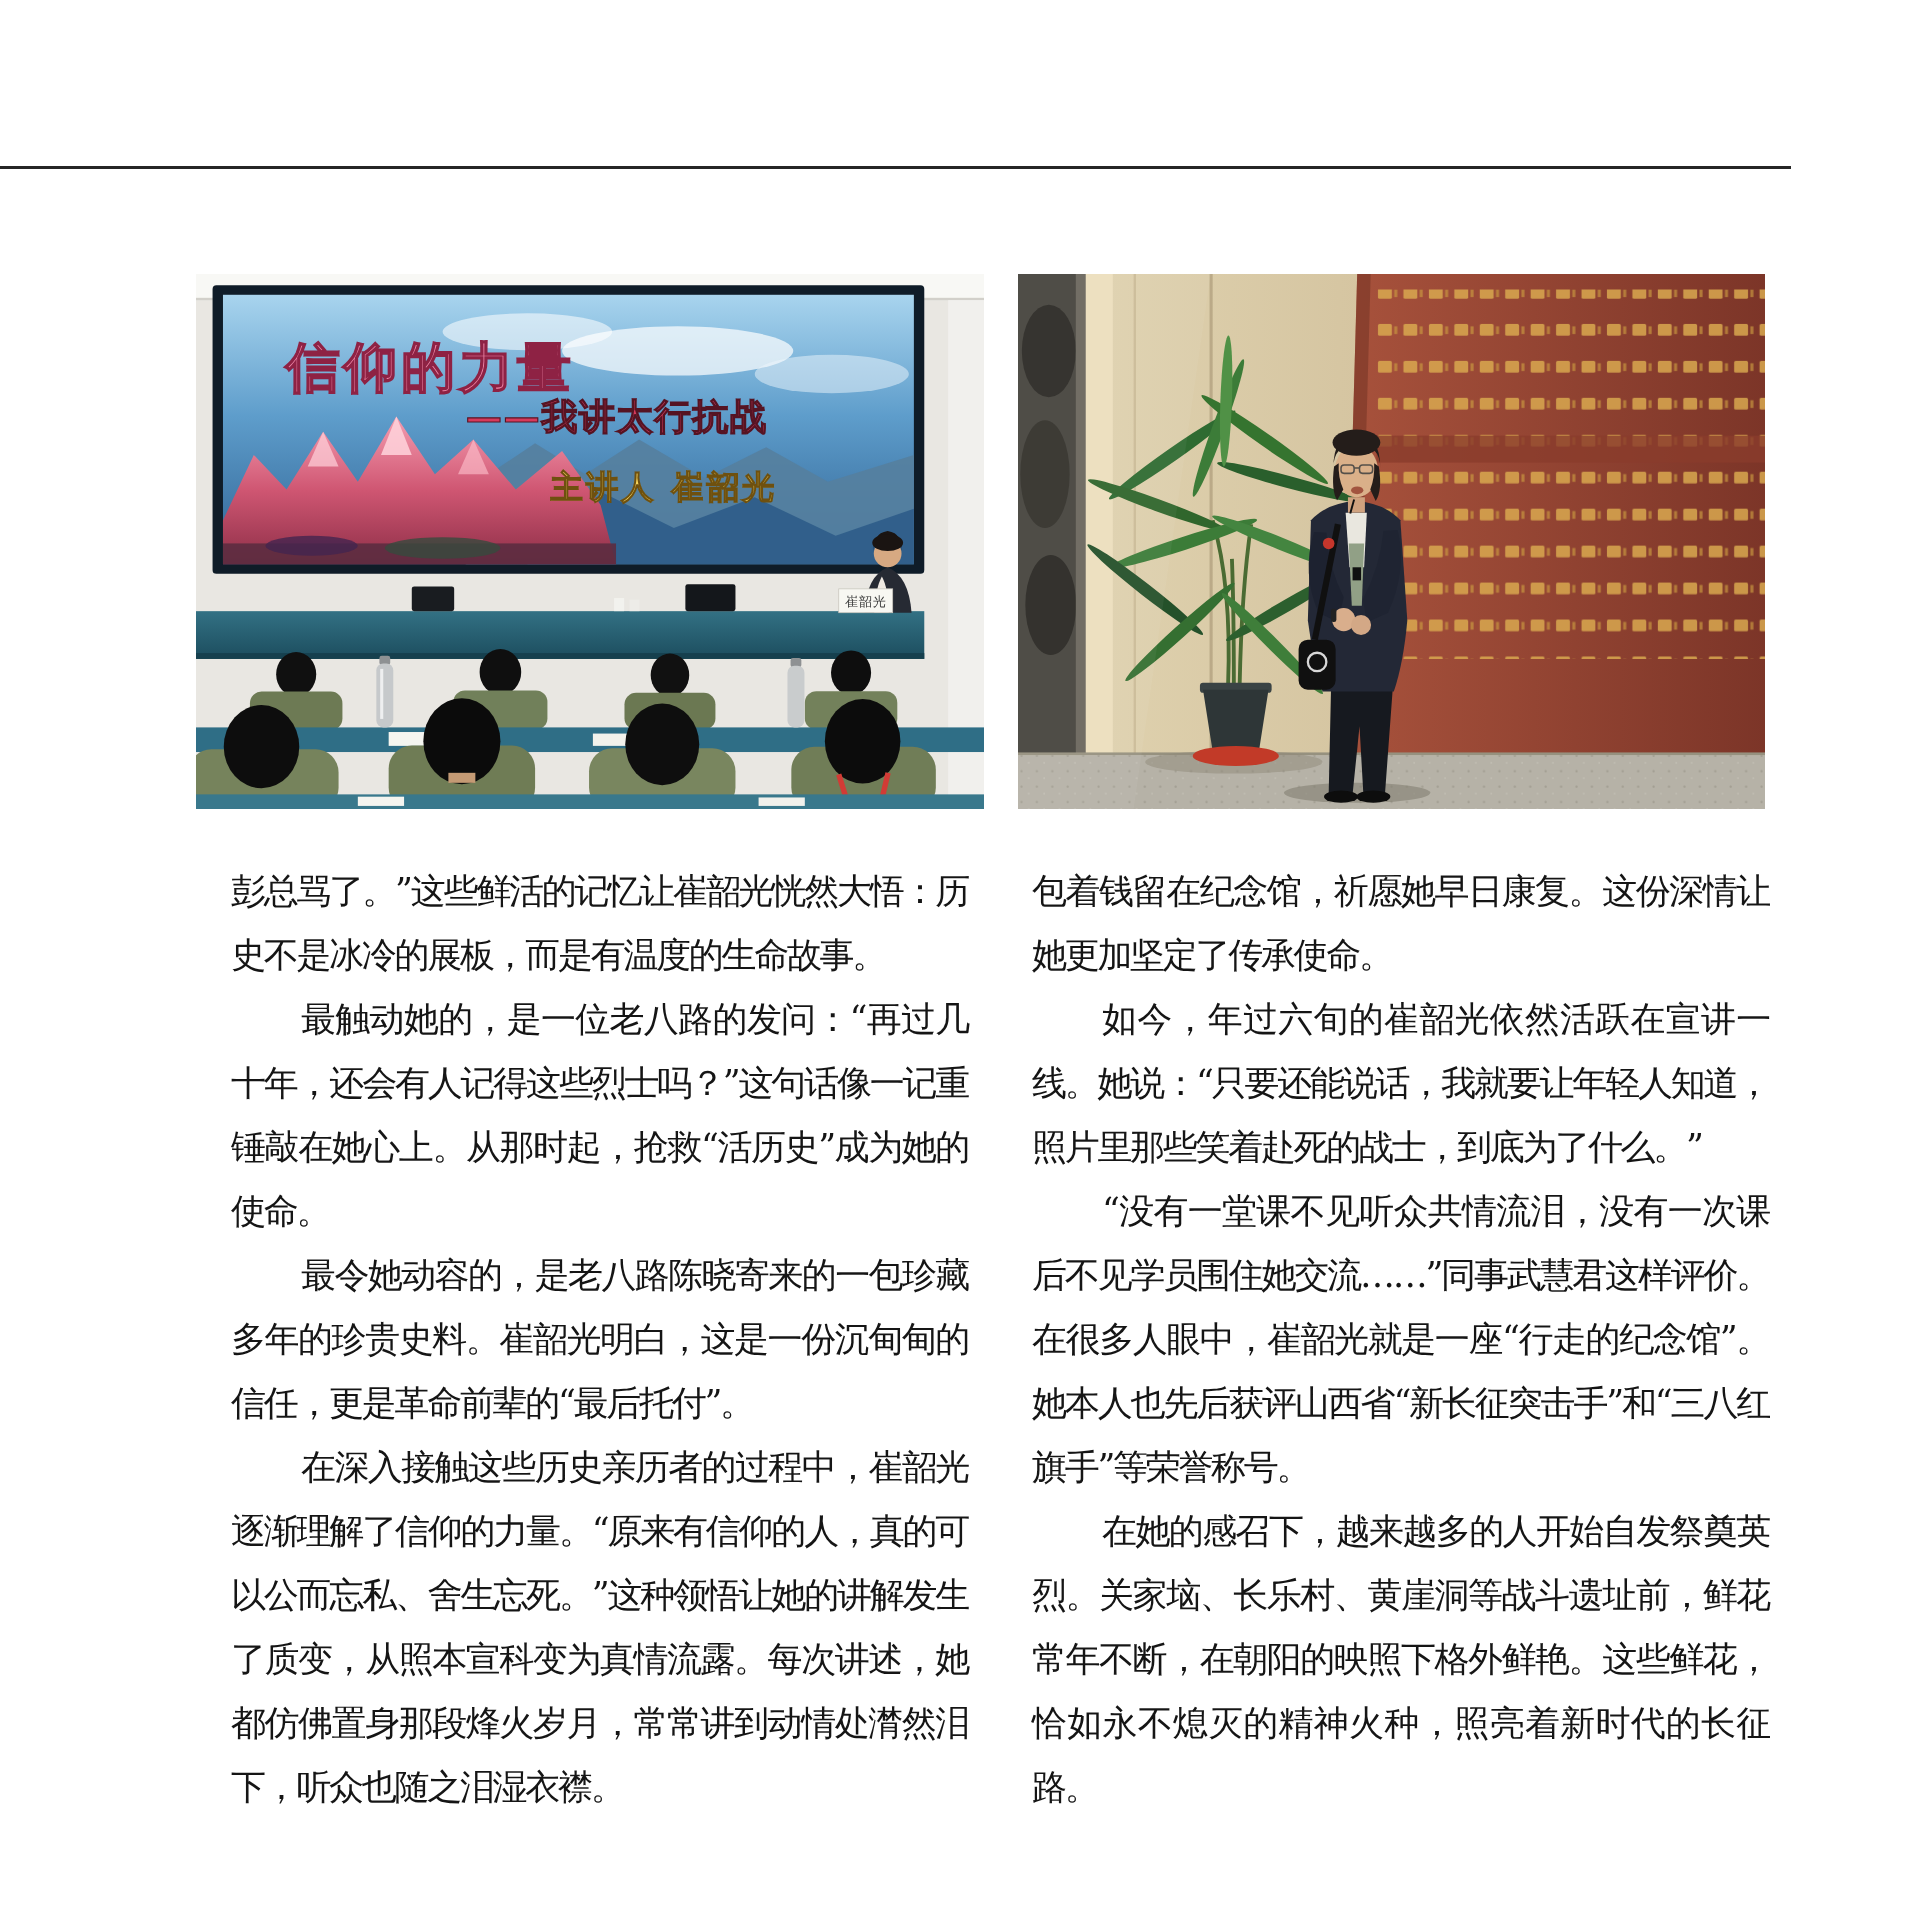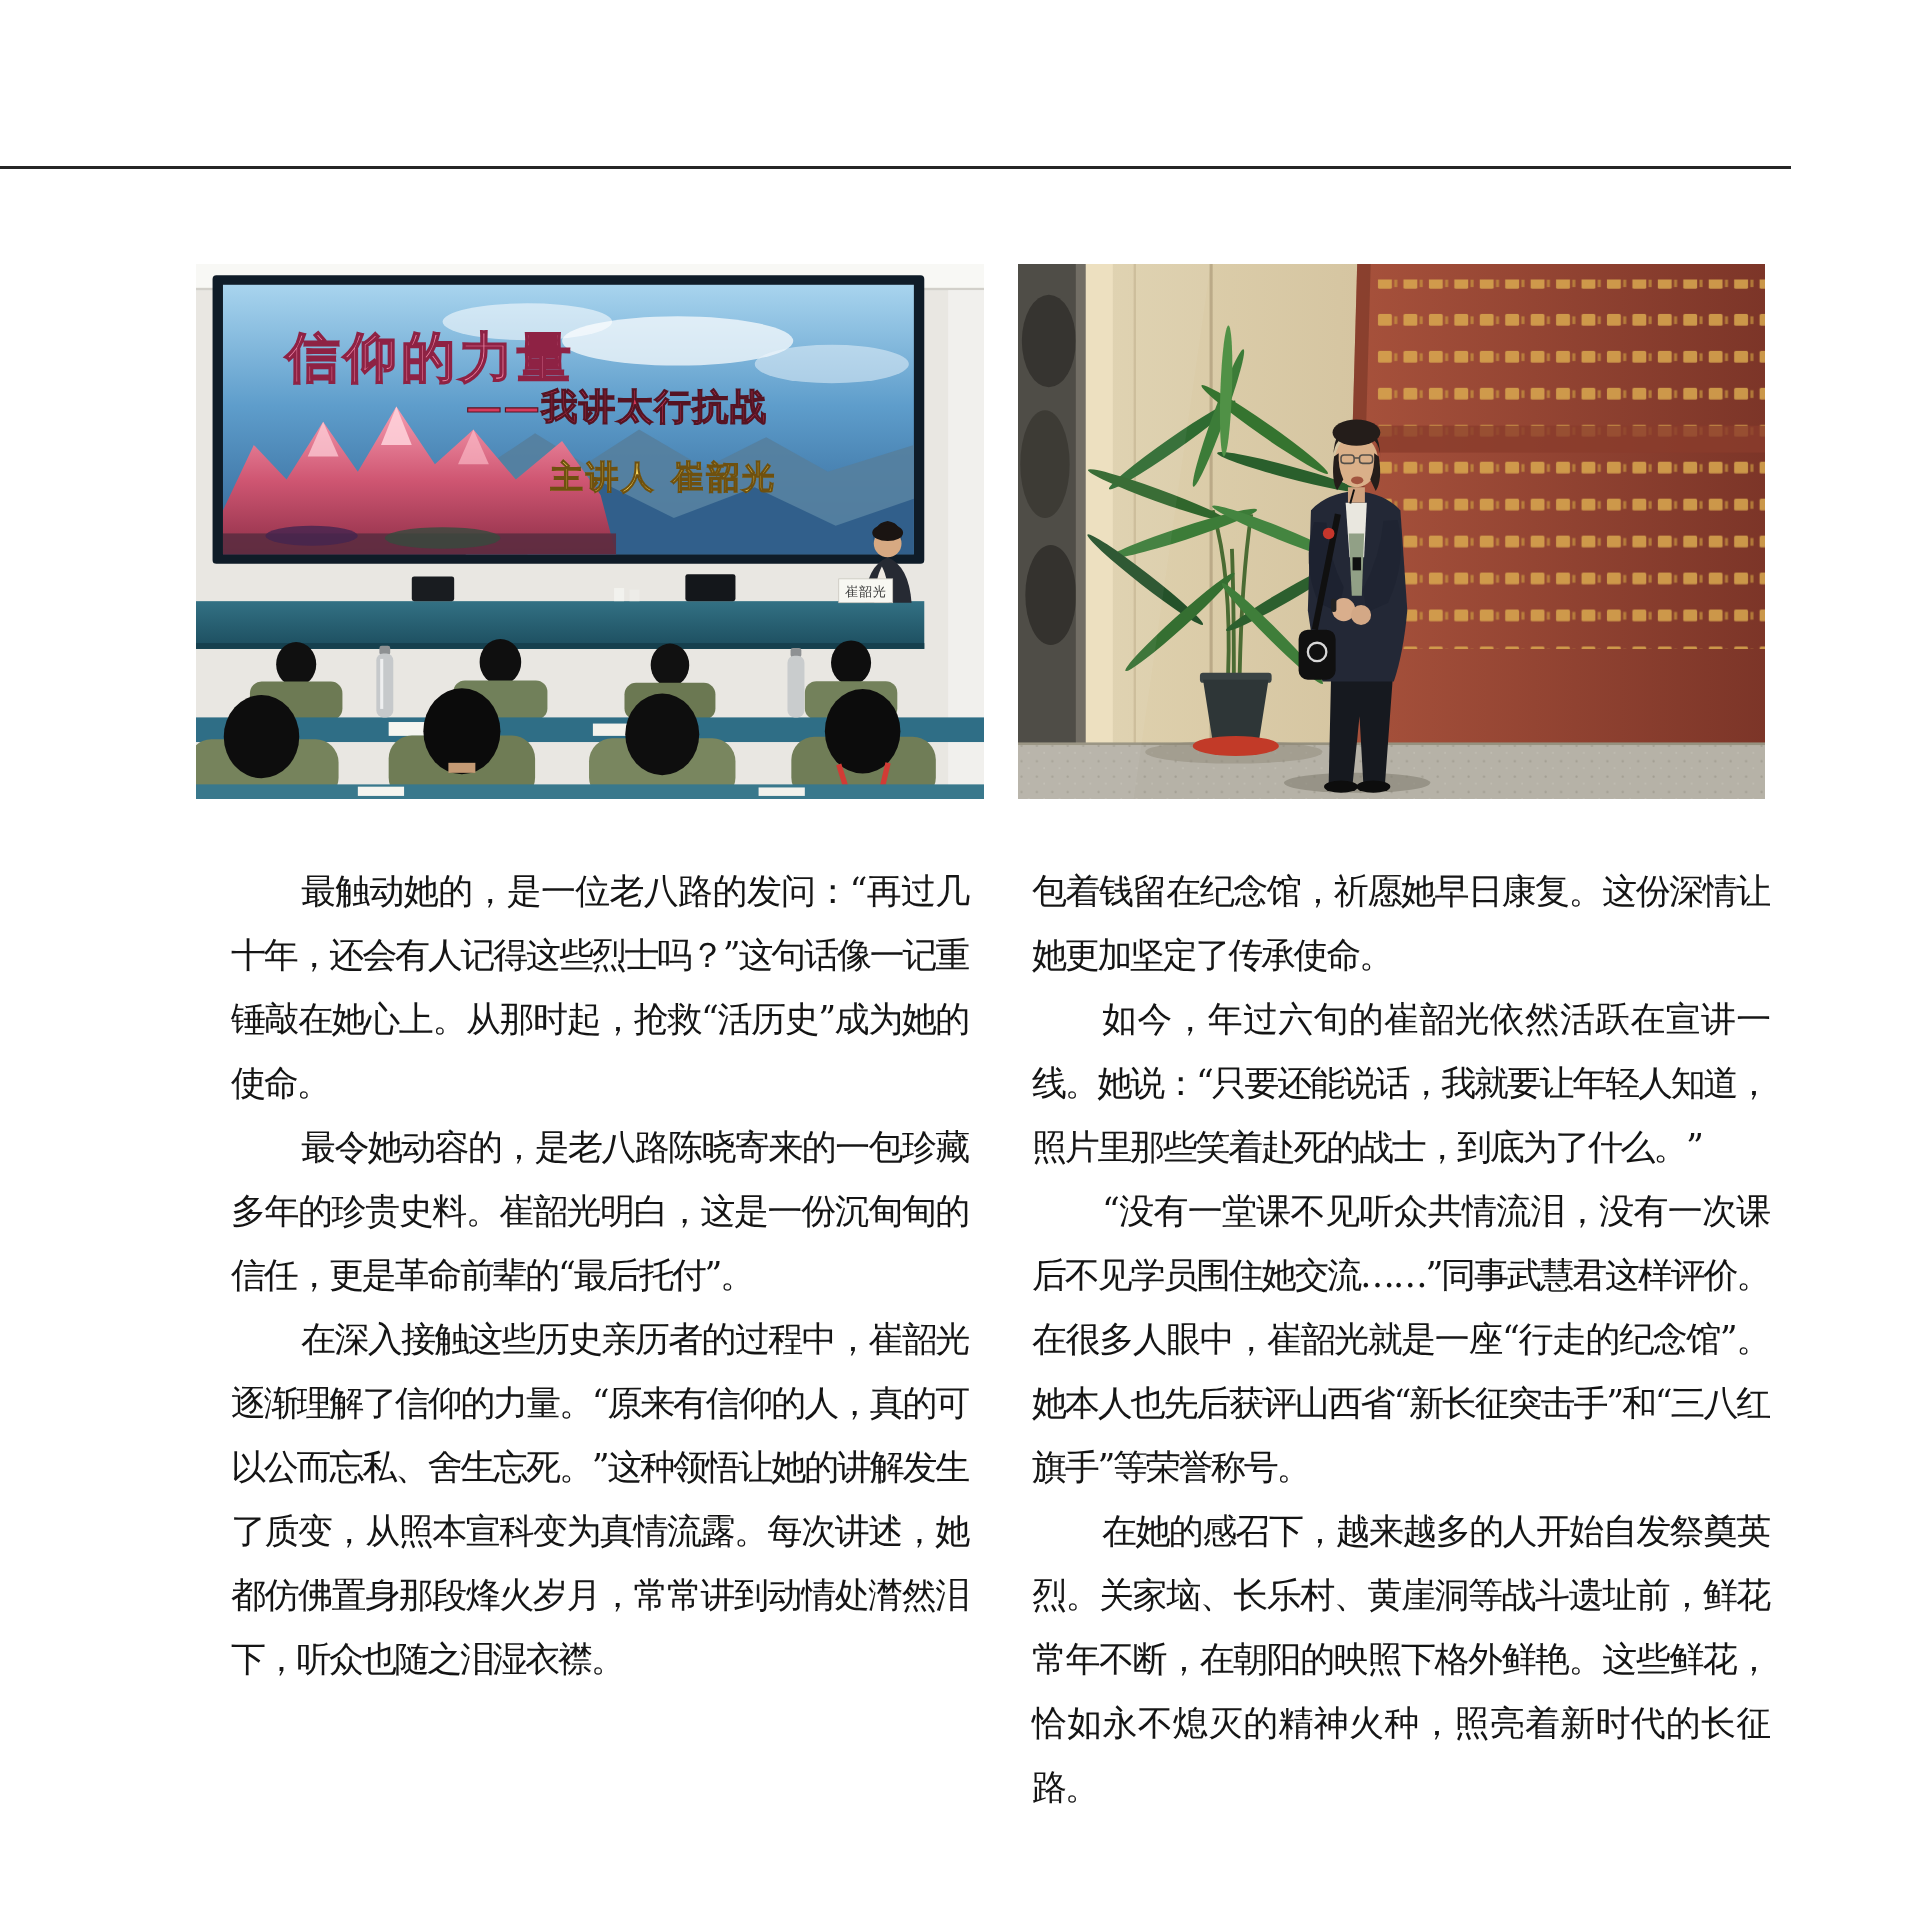--- a/index.html
+++ b/index.html
@@ -1,19 +1,19 @@
 <!DOCTYPE html>
 <html style="font-size:6.2px"><head>
 <meta charset="utf-8">
 <style>
   html,body{margin:0;padding:0;background:#ffffff;}
   #page{position:relative;width:1957px;height:2594px;background:#ffffff;overflow:hidden;
         font-family:"DejaVu Serif","Liberation Serif",serif;color:#151515;}
   .top-rule{position:absolute;left:0;top:166px;width:1791px;height:3.1px;background:#262626;}
-  .photo{position:absolute;top:264px;height:535px;overflow:hidden;}
+  .photo{position:absolute;top:274px;height:535px;overflow:hidden;}
   #photo-left{left:196px;width:788px;}
   #photo-right{left:1018px;width:747px;}
   .photo svg{display:block;width:100%;height:100%;}
   .col{position:absolute;top:859px;width:737px;font-size:35px;line-height:64px;
        letter-spacing:-2.3px;text-align:justify;color:#151515;}
   #col-left{left:231px;}
   #col-right{left:1032px;}
   .col p{margin:0;text-indent:2em;}
   .col p.noindent{text-indent:0;}
 </style>
@@ -199,20 +199,21 @@
         <rect x="886" y="496" width="34" height="22" rx="8" fill="none" stroke="#55504a" stroke-width="4"></rect>
         <line x1="872" y1="504" x2="886" y2="504" stroke="#55504a" stroke-width="4"></line>
         <ellipse cx="880" cy="562" rx="16" ry="10" fill="#a2543f"></ellipse>
         <line x1="872" y1="586" x2="862" y2="622" stroke="#111111" stroke-width="5"></line>
       </g>
       <polygon points="0,0 500,0 300,1390 0,1390" fill="#ffffff" opacity="0.05"></polygon>
     </svg>
   </figure>
 
   <div class="col" id="col-left">
+    <p class="noindent"><span>彭总骂了。”这些鲜活的记忆让崔韶光恍然大悟：历史不是冰冷的展板，而是有温度的生命故事。</span></p>
     <p><span>最触动她的，是一位老八路的发问：“再过几十年，还会有人记得这些烈士吗？”这句话像一记重锤敲在她心上。从那时起，抢救“活历史”成为她的使命。</span></p>
     <p><span>最令她动容的，是老八路陈晓寄来的一包珍藏多年的珍贵史料。崔韶光明白，这是一份沉甸甸的信任，更是革命前辈的“最后托付”。</span></p>
     <p><span>在深入接触这些历史亲历者的过程中，崔韶光逐渐理解了信仰的力量。“原来有信仰的人，真的可以公而忘私、舍生忘死。”这种领悟让她的讲解发生了质变，从照本宣科变为真情流露。每次讲述，她都仿佛置身那段烽火岁月，常常讲到动情处潸然泪下，听众也随之泪湿衣襟。</span></p>
 
   </div>
 
   <div class="col" id="col-right">
     <p class="noindent"><span>包着钱留在纪念馆，祈愿她早日康复。这份深情让她更加坚定了传承使命。</span></p>
     <p><span>如今，年过六旬的崔韶光依然活跃在宣讲一线。她说：“只要还能说话，我就要让年轻人知道，照片里那些笑着赴死的战士，到底为了什么。”</span></p>
     <p><span>“没有一堂课不见听众共情流泪，没有一次课后不见学员围住她交流……”同事武慧君这样评价。在很多人眼中，崔韶光就是一座“行走的纪念馆”。她本人也先后获评山西省“新长征突击手”和“三八红旗手”等荣誉称号。</span></p>

